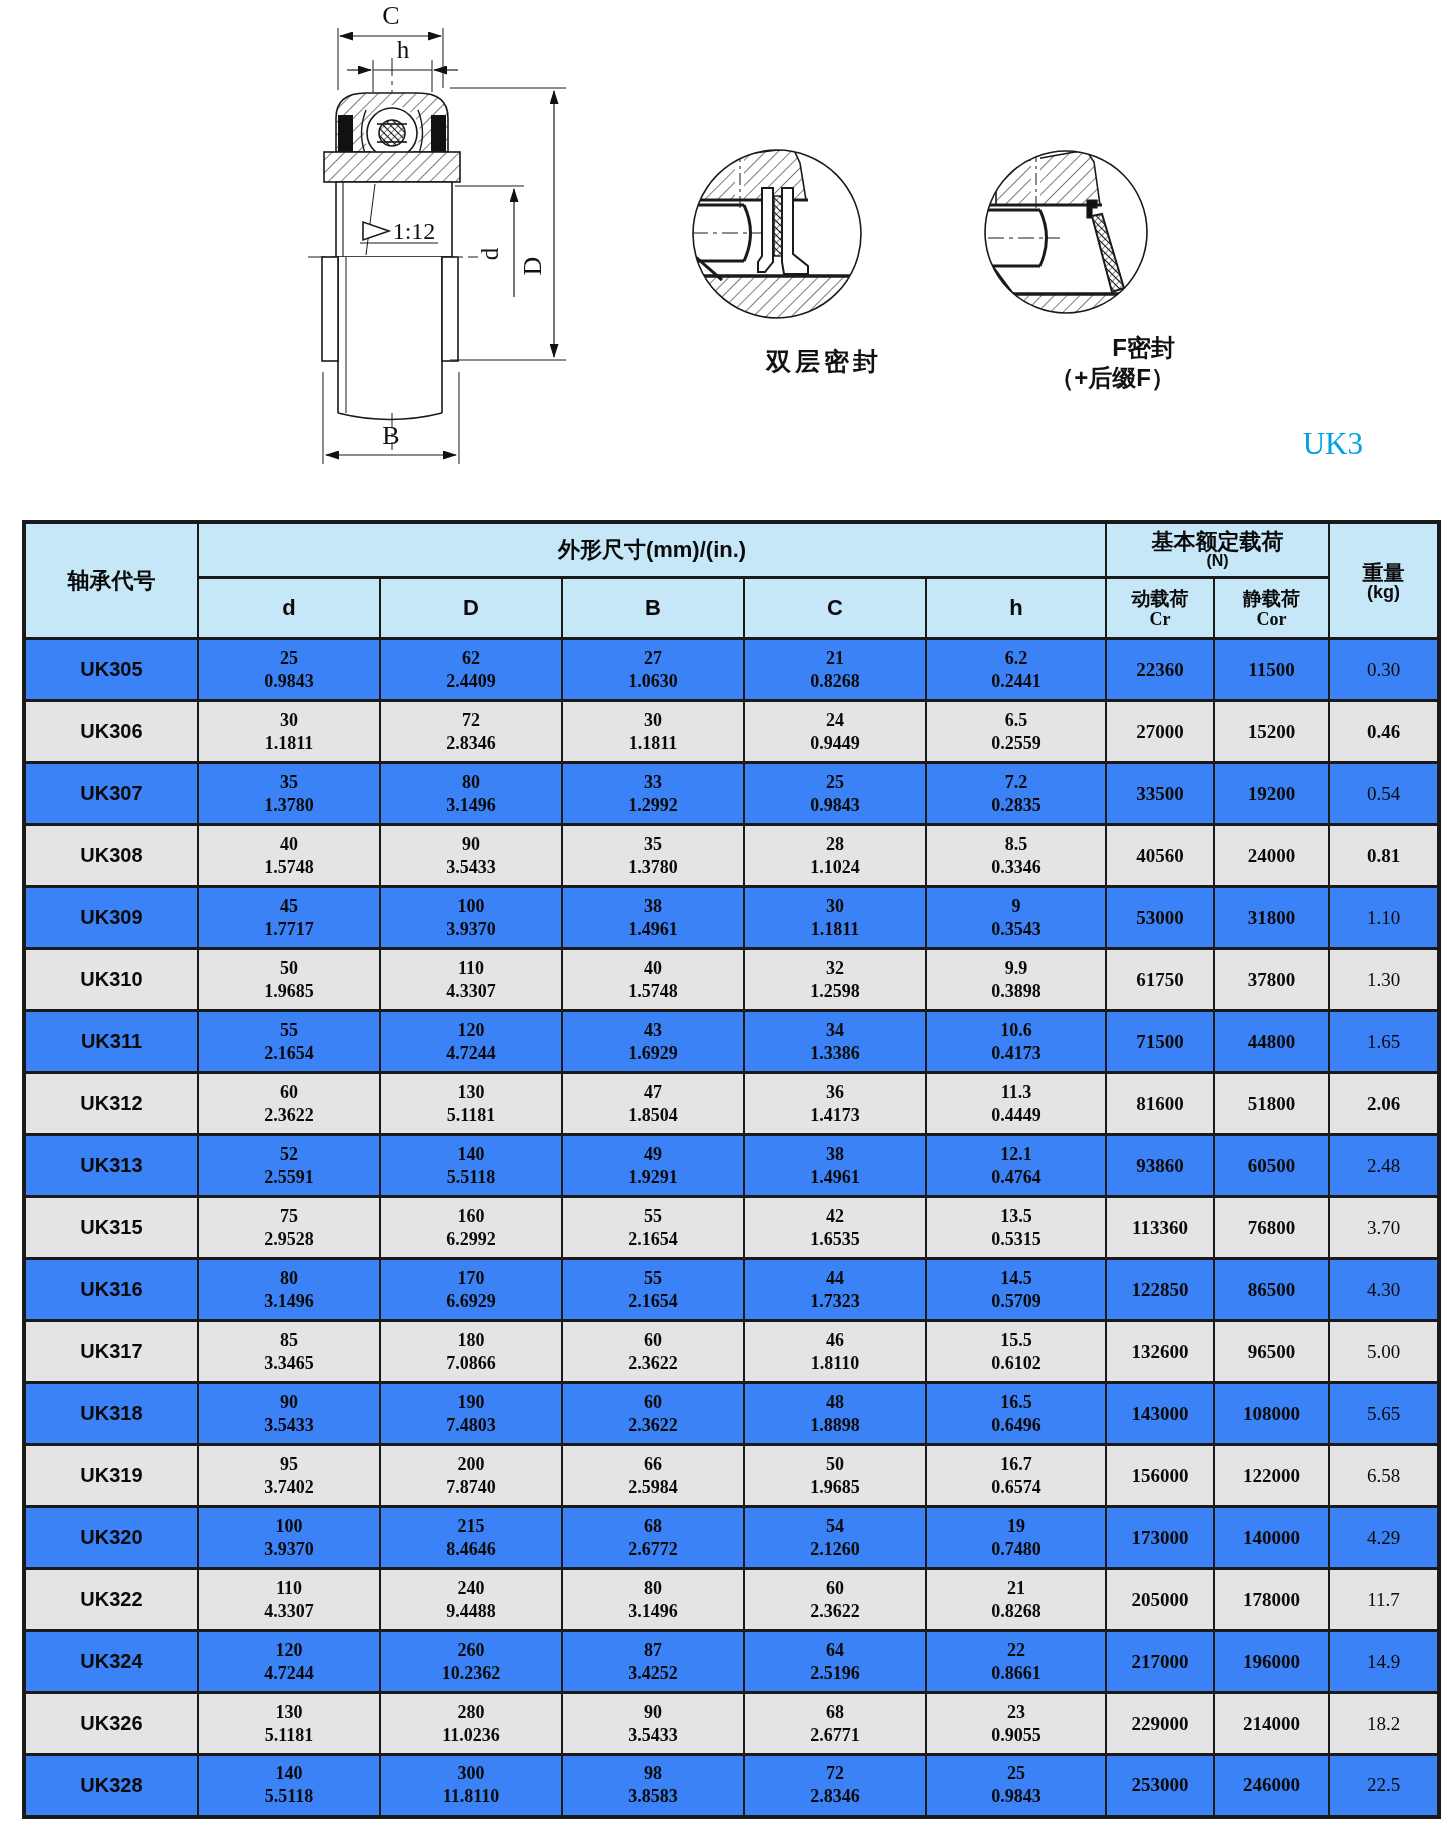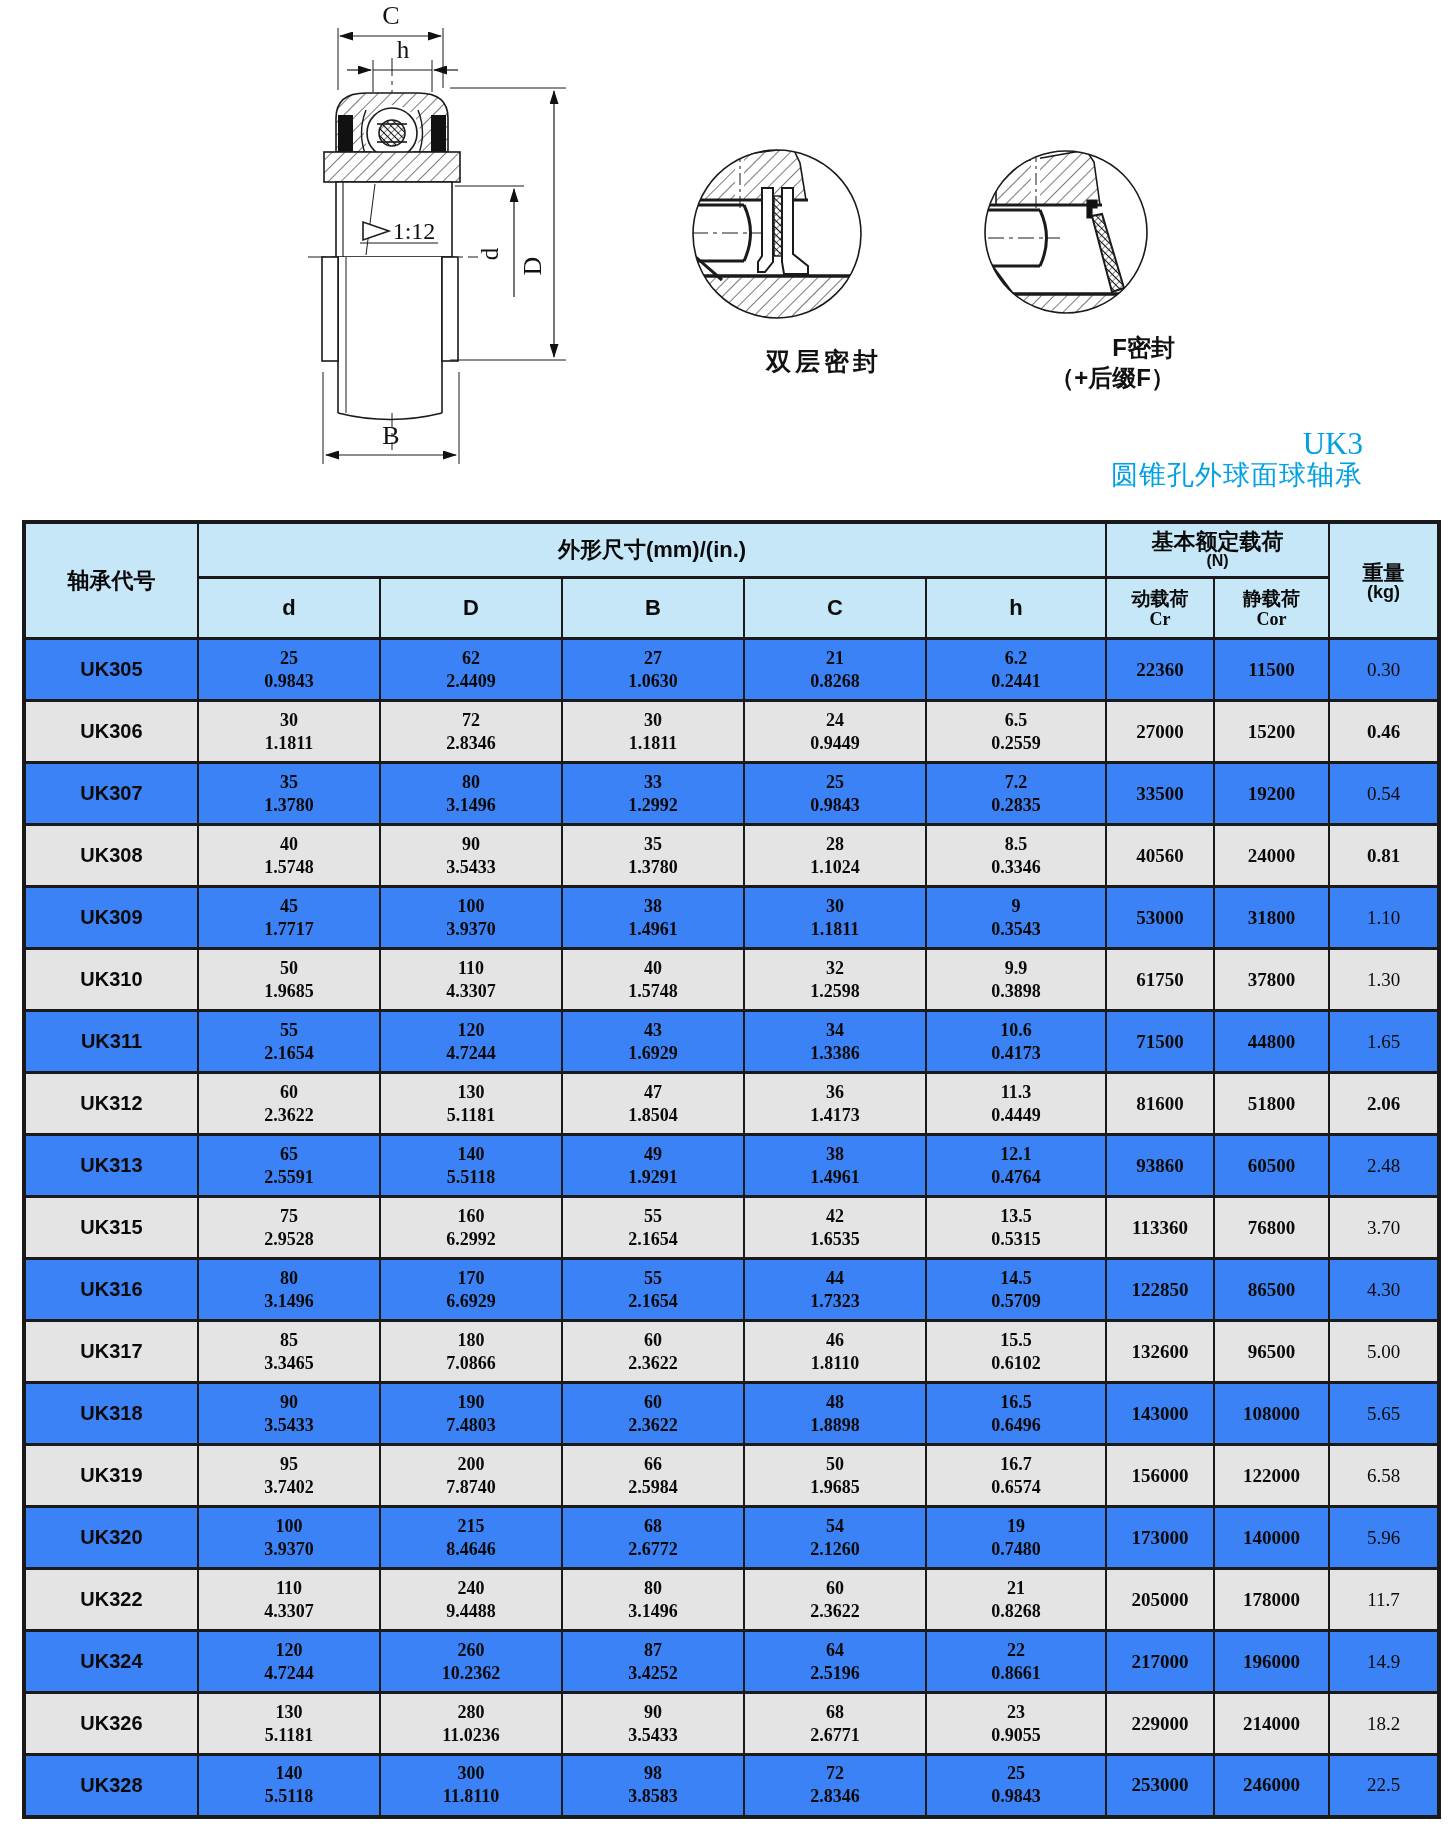--- a/index.html
+++ b/index.html
@@ -194,21 +194,20 @@
   </g>
 </svg>
 
 <div class="caption" id="detail1-caption">双层密封</div>
 <div class="caption" id="detail2-caption">
   <div>F密封</div>
   <div>（+后缀F）</div>
 </div>
 <div id="series-title">
   <div class="t1">UK3</div>
-  <div class="t2">圆锥孔外球面球轴承</div>
 </div>
 </div>
 
 <table id="spec-table">
   <colgroup>
     <col style="width:174px">
       <col style="width:182px">
       <col style="width:182px">
     <col style="width:182px">
       <col style="width:182px">
@@ -451,21 +450,21 @@
           <div class="mm">11.3</div>
           <div class="in">0.4449</div>
         </td>
         <td class="load">81600</td>
         <td class="load">51800</td>
         <td class="wt b">2.06</td>
       </tr>
       <tr>
         <td class="code">UK313</td>
         <td class="dim">
-          <div class="mm">65</div>
+          <div class="mm">52</div>
           <div class="in">2.5591</div>
         </td>
         <td class="dim">
           <div class="mm">140</div>
           <div class="in">5.5118</div>
         </td>
         <td class="dim">
           <div class="mm">49</div>
           <div class="in">1.9291</div>
         </td>
@@ -628,21 +627,21 @@
         <td class="dim">
           <div class="mm">54</div>
           <div class="in">2.1260</div>
         </td>
         <td class="dim">
           <div class="mm">19</div>
           <div class="in">0.7480</div>
         </td>
         <td class="load">173000</td>
         <td class="load">140000</td>
-        <td class="wt">5.96</td>
+        <td class="wt">4.29</td>
       </tr>
       <tr class="alt">
         <td class="code">UK322</td>
         <td class="dim">
           <div class="mm">110</div>
           <div class="in">4.3307</div>
         </td>
         <td class="dim">
           <div class="mm">240</div>
           <div class="in">9.4488</div>

